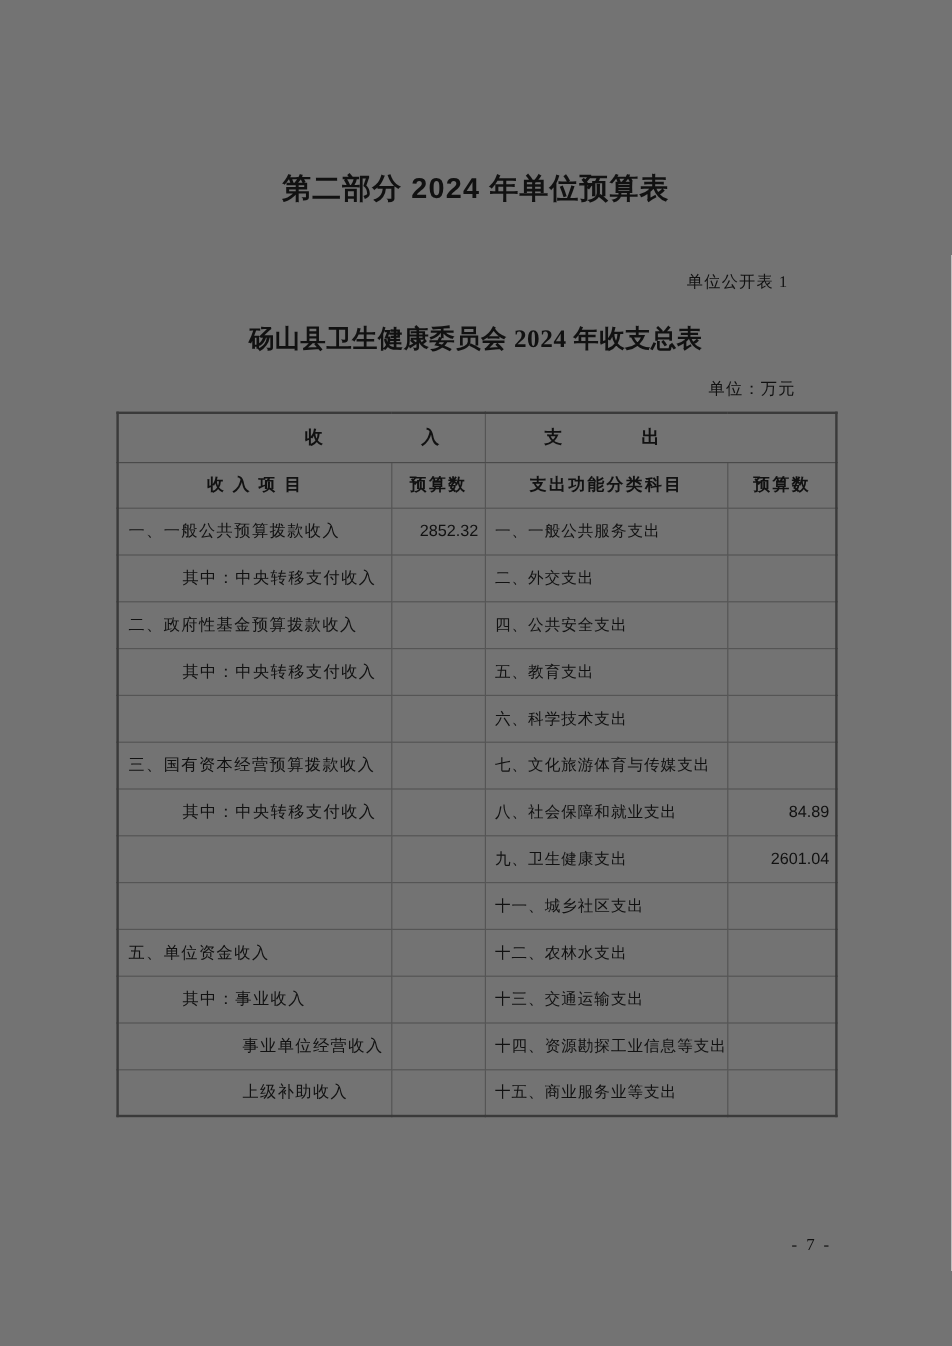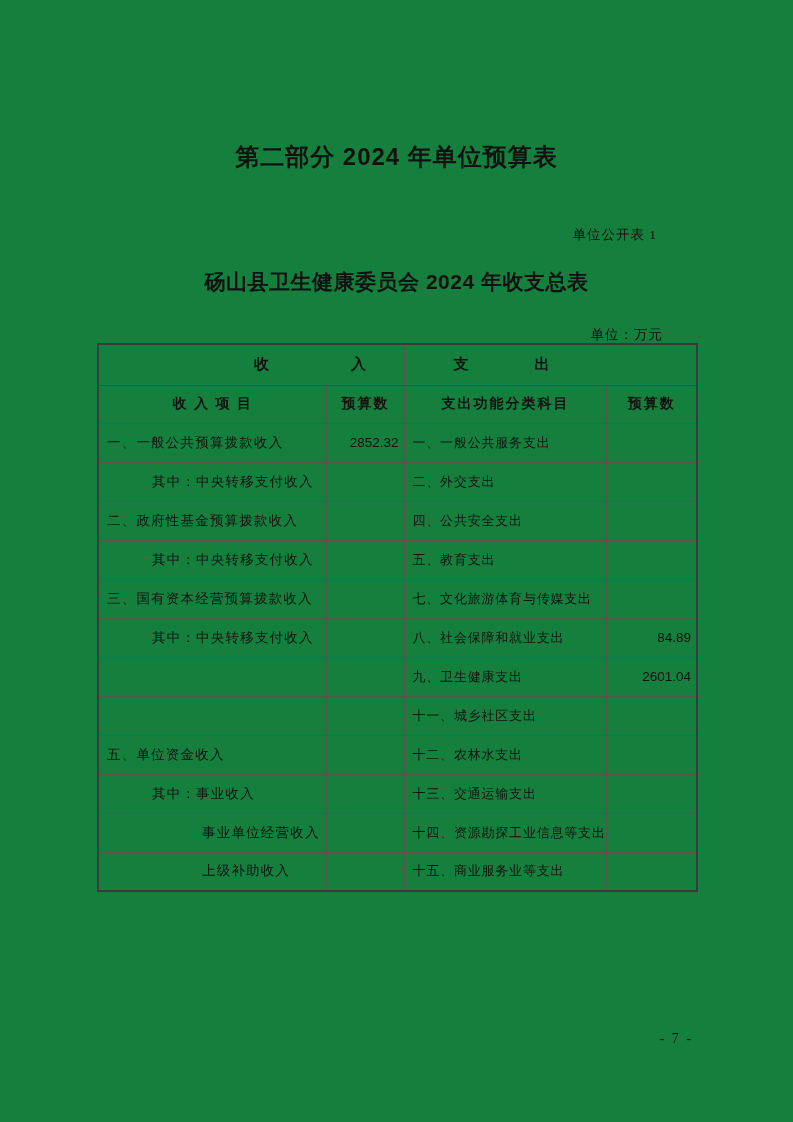--- a/index.html
+++ b/index.html
@@ -4,21 +4,21 @@
 <style>
   html, body {
     margin: 0;
     padding: 0;
     background: #ffffff;
   }
   .page {
     position: relative;
     width: 793px;
     height: 1122px;
-    background: #15803d;
+    background: #737373;
     color: #111111;
     font-family: "Liberation Serif", "DejaVu Serif", serif;
     overflow: hidden;
   }
 
   
   .section-title {
     position: absolute;
     top: 141px;
     left: 0;
@@ -36,29 +36,29 @@
     right: 136px;
     font-size: 13.5px;
     letter-spacing: 1px;
   }
   .table-title {
     position: absolute;
     top: 268px;
     left: 0;
     width: 100%;
     text-align: center;
-    font-family: Liberation Sans, sans-serif;
+    font-family: Liberation Serif, serif;
     font-weight: 700;
     font-size: 21px;
     letter-spacing: 0.5px;
     white-space: pre;
   }
   .unit-note {
     position: absolute;
-    top: 326px;
+    top: 315px;
     right: 130px;
     font-size: 13.5px;
     letter-spacing: 1px;
   }
   .page-number {
     position: absolute;
     top: 1031px;
     right: 100px;
     font-size: 14px;
     letter-spacing: 2px;
@@ -186,20 +186,26 @@
     <td class="name-cell expense-name">四、公共安全支出</td>
     <td class="num-cell"></td>
   </tr>
         <tr>
     <td class="name-cell income-name ind1">其中：中央转移支付收入</td>
     <td class="num-cell"></td>
     <td class="name-cell expense-name">五、教育支出</td>
     <td class="num-cell"></td>
   </tr>
         <tr>
+    <td class="name-cell income-name ind0"></td>
+    <td class="num-cell"></td>
+    <td class="name-cell expense-name">六、科学技术支出</td>
+    <td class="num-cell"></td>
+  </tr>
+        <tr>
     <td class="name-cell income-name ind0">三、国有资本经营预算拨款收入</td>
     <td class="num-cell"></td>
     <td class="name-cell expense-name">七、文化旅游体育与传媒支出</td>
     <td class="num-cell"></td>
   </tr>
         <tr>
     <td class="name-cell income-name ind1">其中：中央转移支付收入</td>
     <td class="num-cell"></td>
     <td class="name-cell expense-name">八、社会保障和就业支出</td>
     <td class="num-cell">84.89</td>

